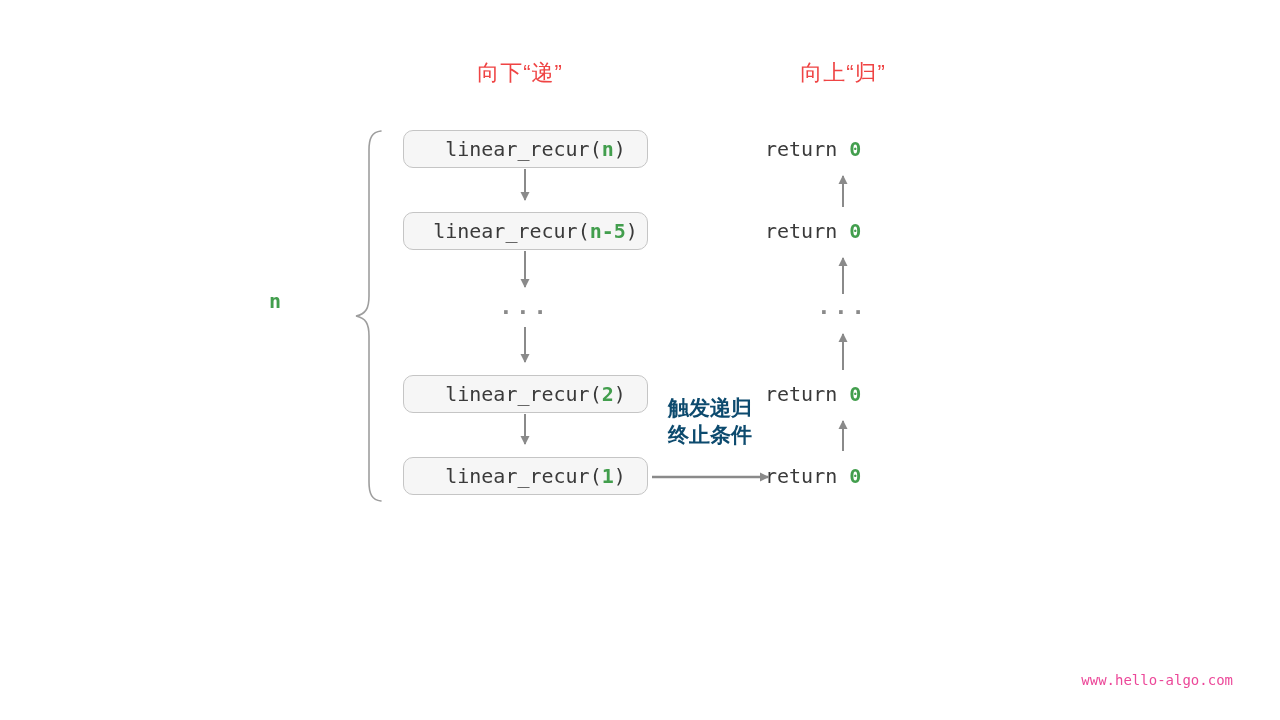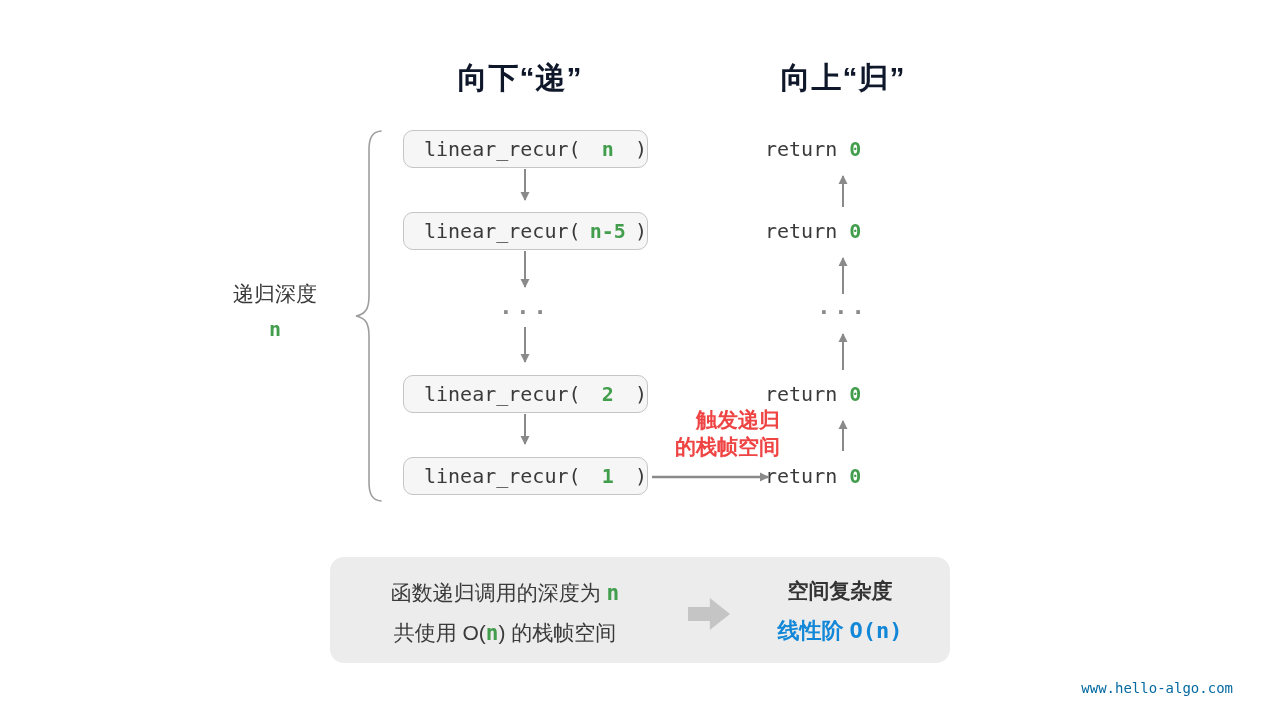--- a/index.html
+++ b/index.html
@@ -5,33 +5,33 @@
   html,body { margin:0; padding:0; background:#ffffff; }
   .canvas {
     position:relative; width:1280px; height:720px; background:#ffffff;
     font-family:"Liberation Sans", sans-serif; overflow:hidden;
   }
   .code { font-family:"DejaVu Sans Mono","Liberation Mono",monospace; }
   .lines-layer { position:absolute; left:0; top:0; width:1280px; height:720px; pointer-events:none; }
 
   .col-header {
     position:absolute; top:58px; width:220px; text-align:center;
-    font-size:30px; font-weight:bold; color:#0f172a; letter-spacing:1px;
+    font-size:22px; font-weight:normal; color:#ef4444; letter-spacing:1px;
   }
   .hdr-down { left:410px; }
   .hdr-up   { left:733px;text-align:center; }
 
   .depth-label { position:absolute; left:195px; top:280px; width:160px; text-align:center; }
   .depth-title { font-size:21px; color:#3a3a3a; font-weight:500; }
   .depth-value { margin-top:9px; font-size:20px; font-weight:bold; color:#429e4d; }
 
   .box {
     position:absolute; left:403px; width:245px; height:38px; box-sizing:border-box;
     background:#f6f6f6; border:1.5px solid #c5c5c5; border-radius:10px;
-    display:flex; align-items:center; justify-content:space-between;
+    display:flex; align-items:center; justify-content:center;
     font-size:20px; color:#3a3a3a; white-space:pre;padding-left:20px;
   }
   .box-1 { top:130px; }
   .box-2 { top:212px; }
   .box-3 { top:375px; }
   .box-4 { top:457px; }
   .hl { color:#429e4d; font-weight:bold; }
 
   .ellipsis {
     position:absolute; width:120px; text-align:center; top:294px; height:30px;
@@ -43,42 +43,42 @@
   .return-line {
     position:absolute; left:765px; width:160px; text-align:left;
     font-size:20px; color:#3a3a3a; height:28px; line-height:28px; white-space:pre;
   }
   .ret-1 { top:135px; }
   .ret-2 { top:217px; }
   .ret-3 { top:380px; }
   .ret-4 { top:462px; }
 
   .terminate-note {
-    position:absolute; left:640px; top:406px; width:140px; text-align:right;
-    font-size:21px; font-weight:bold; color:#ef4444; line-height:27px;
+    position:absolute; left:640px; top:394px; width:140px; text-align:center;
+    font-size:21px; font-weight:bold; color:#0c4a6e; line-height:27px;
   }
 
   .summary-panel {
     position:absolute; left:330px; top:557px; width:620px; height:106px;
     background:#ececec; border-radius:14px;
   }
   .sum-left { position:absolute; left:10px; top:20px; width:330px; text-align:center;
     font-size:21px; color:#3a3a3a; font-weight:500; }
   .sum-left .row { height:32px; line-height:32px; margin-bottom:8px; white-space:pre; }
   .sum-arrow-icon {
     position:absolute; left:358px; top:41px; width:42px; height:32px; background:#c5c5c5;
     clip-path:polygon(0 28%, 52% 28%, 52% 0, 100% 50%, 52% 100%, 52% 72%, 0 72%);
   }
   .sum-right { position:absolute; left:415px; top:18px; width:190px; text-align:center; }
   .sum-right .row1 { font-size:21px; font-weight:bold; color:#333333; height:32px; line-height:32px; }
   .sum-right .row2 { margin-top:8px; font-size:22px; font-weight:bold; color:#1287d8; height:32px; line-height:32px; white-space:pre; }
 
   .watermark {
-    position:absolute; right:47px; bottom:24px;
-    font-size:14px; color:#0369a1;
+    position:absolute; right:47px; bottom:32px;
+    font-size:14px; color:#ec4899;
     font-family:"DejaVu Sans Mono","Liberation Mono",monospace;
   }
 </style>
 </head>
 <body>
 
 <div class="canvas">
 
   <svg class="lines-layer" width="1280" height="720" viewBox="0 0 1280 720" xmlns="http://www.w3.org/2000/svg">
     <defs>
@@ -99,49 +99,37 @@
     <line x1="843" y1="370" x2="843" y2="334" stroke="#8a8a8a" stroke-width="2" marker-end="url(#ah)"></line>
     <line x1="843" y1="451" x2="843" y2="421" stroke="#8a8a8a" stroke-width="2" marker-end="url(#ah)"></line>
 
     <line x1="652" y1="477" x2="768" y2="477" stroke="#8a8a8a" stroke-width="2.5" marker-end="url(#ah)"></line>
   </svg>
 
   <div class="col-header hdr-down">向下“递”</div>
   <div class="col-header hdr-up">向上“归”</div>
 
   <div class="depth-label">
-    <div class="depth-title">递归深度</div>
     <div class="depth-value code">n</div>
   </div>
 
   <div class="box box-1 code"><span>linear_recur(</span><span class="hl">n</span><span>)</span></div>
   <div class="box box-2 code"><span>linear_recur(</span><span class="hl">n-5</span><span>)</span></div>
   <div class="box box-3 code"><span>linear_recur(</span><span class="hl">2</span><span>)</span></div>
   <div class="box box-4 code"><span>linear_recur(</span><span class="hl">1</span><span>)</span></div>
 
   <div class="ellipsis ell-left code">...</div>
   <div class="ellipsis ell-right code">...</div>
 
   <div class="return-line ret-1 code"><span>return </span><span class="hl">0</span></div>
   <div class="return-line ret-2 code"><span>return </span><span class="hl">0</span></div>
   <div class="return-line ret-3 code"><span>return </span><span class="hl">0</span></div>
   <div class="return-line ret-4 code"><span>return </span><span class="hl">0</span></div>
 
   <div class="terminate-note">
     <div>触发递归</div>
-    <div>的栈帧空间</div>
+    <div>终止条件</div>
   </div>
 
-  <div class="summary-panel">
-    <div class="sum-left">
-      <div class="row"><span>函数递归调用的深度为 </span><span class="hl code">n</span></div>
-      <div class="row"><span>共使用 O(</span><span class="hl code">n</span><span>) 的栈帧空间</span></div>
-    </div>
-    <div class="sum-arrow-icon"></div>
-    <div class="sum-right">
-      <div class="row1">空间复杂度</div>
-      <div class="row2"><span>线性阶 </span><span class="code">O(n)</span></div>
-    </div>
-  </div>
 
   <div class="watermark">www.hello-algo.com</div>
 
 </div>
 
 </body></html>

